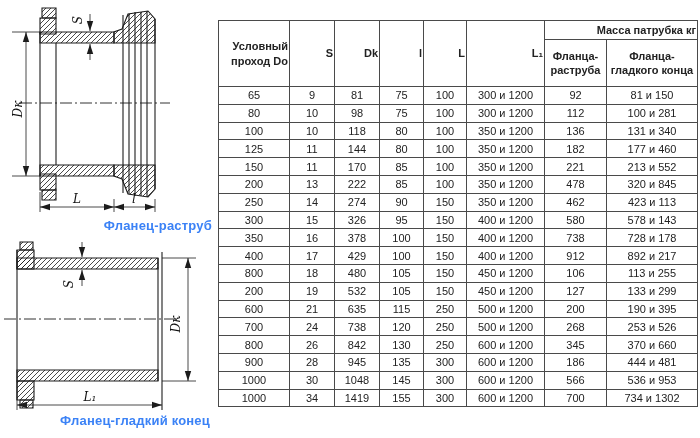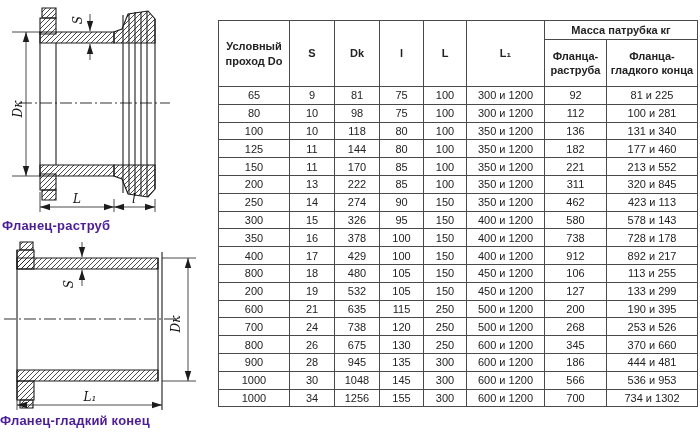--- a/index.html
+++ b/index.html
@@ -2,36 +2,36 @@
 <html><head>
 <meta charset="utf-8">
 <style>
   * { margin:0; padding:0; box-sizing:border-box; }
   body { background:#fff; font-family:"Liberation Sans","DejaVu Sans",sans-serif; }
   #app { position:relative; width:700px; height:438px; background:#ffffff; overflow:hidden; }
 
   
   .drawings { position:absolute; left:0; top:0; width:216px; height:438px; }
   .diagram-svg { position:absolute; }
-  .caption { position:absolute; width:210px; text-align:left;
-             font-size:13px; font-weight:bold; color:#4c1d95; letter-spacing:.2px; }
+  .caption { position:absolute; width:210px; text-align:right;
+             font-size:13px; font-weight:bold; color:#3b82f6; letter-spacing:.2px; }
   .cap1 { left:2px; top:218px; }
   .cap2 { left:0px; top:413px; }
   svg line, svg path, svg rect, svg polygon { vector-effect:non-scaling-stroke; }
   .dimtext { font-family:"DejaVu Serif","Liberation Serif",serif; font-style:italic;
              font-size:12px; fill:#111; }
 
   
   table.spec { position:absolute; left:218px; top:20px; width:479px;
                border-collapse:collapse; table-layout:fixed;
                font-size:11px; color:#222; }
   .spec th, .spec td { border:1px solid #4a4a4a; text-align:center; vertical-align:middle;
                        padding:0 1px; overflow:hidden; }
   .spec thead th { font-weight:bold; line-height:1.3; }
-  .spec thead tr.group-row th { height:19px; }
+  .spec thead tr.group-row th { height:19px;text-align:right; }
   .spec thead tr.sub-row th { height:47px; }
   .spec tbody td { height:17.8px; font-weight:normal; white-space:nowrap; }
 </style>
 </head>
 <body>
 
 <div id="app">
 
   <div class="drawings">
 
@@ -165,21 +165,21 @@
     </thead>
     <tbody>
         <tr>
           <td>65</td>
           <td>9</td>
           <td>81</td>
           <td>75</td>
           <td>100</td>
           <td>300 и 1200</td>
           <td>92</td>
-          <td>81 и 225</td>
+          <td>81 и 150</td>
         </tr>
         <tr>
           <td>80</td>
           <td>10</td>
           <td>98</td>
           <td>75</td>
           <td>100</td>
           <td>300 и 1200</td>
           <td>112</td>
           <td>100 и 281</td>
@@ -214,21 +214,21 @@
           <td>221</td>
           <td>213 и 552</td>
         </tr>
         <tr>
           <td>200</td>
           <td>13</td>
           <td>222</td>
           <td>85</td>
           <td>100</td>
           <td>350 и 1200</td>
-          <td>311</td>
+          <td>478</td>
           <td>320 и 845</td>
         </tr>
         <tr>
           <td>250</td>
           <td>14</td>
           <td>274</td>
           <td>90</td>
           <td>150</td>
           <td>350 и 1200</td>
           <td>462</td>
@@ -300,21 +300,21 @@
           <td>738</td>
           <td>120</td>
           <td>250</td>
           <td>500 и 1200</td>
           <td>268</td>
           <td>253 и 526</td>
         </tr>
         <tr>
           <td>800</td>
           <td>26</td>
-          <td>675</td>
+          <td>842</td>
           <td>130</td>
           <td>250</td>
           <td>600 и 1200</td>
           <td>345</td>
           <td>370 и 660</td>
         </tr>
         <tr>
           <td>900</td>
           <td>28</td>
           <td>945</td>
@@ -330,21 +330,21 @@
           <td>1048</td>
           <td>145</td>
           <td>300</td>
           <td>600 и 1200</td>
           <td>566</td>
           <td>536 и 953</td>
         </tr>
         <tr>
           <td>1000</td>
           <td>34</td>
-          <td>1256</td>
+          <td>1419</td>
           <td>155</td>
           <td>300</td>
           <td>600 и 1200</td>
           <td>700</td>
           <td>734 и 1302</td>
         </tr>
       </tbody>
   </table>
 
 </div>

